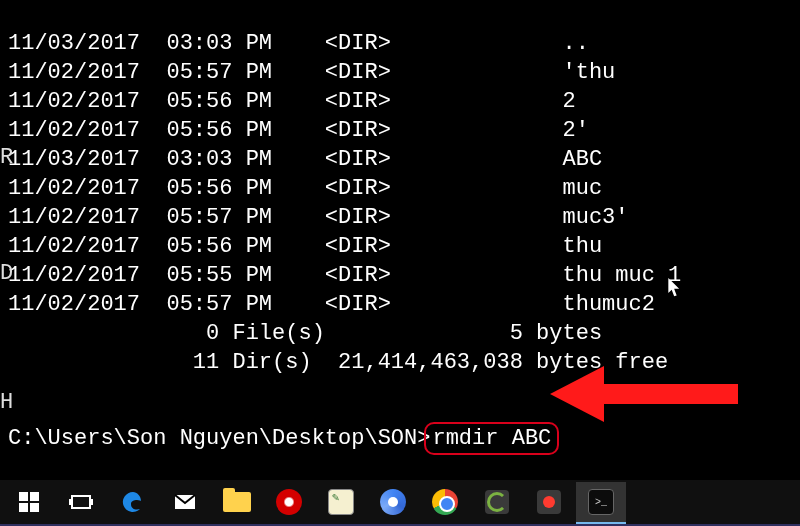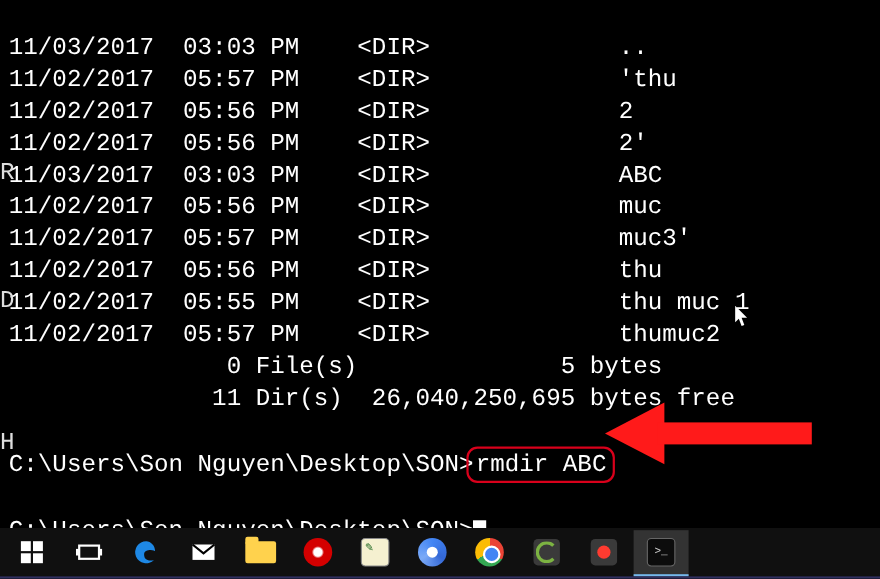--- a/index.html
+++ b/index.html
@@ -1,18 +1,18 @@
 <!DOCTYPE html>
 <html><head>
 <meta charset="utf-8">
 <style>
   html,body{margin:0;padding:0;width:800px;height:526px;background:#000;overflow:hidden;font-family:Consolas,"Courier New",monospace;}
   .terminal{position:absolute;left:0;top:0;width:800px;height:480px;background:#000;color:#fff;font-size:22px;line-height:29px;padding:0 8px 0 8px;box-sizing:border-box;white-space:pre;}
   .row{white-space:pre;}
-  .highlight-box{display:inline-block;border:2px solid #d9001b;border-radius:10px;padding:0 6px;margin:0 -6px;color:#fff;position:relative;}
+  .highlight-box{display:inline-block;border:2px solid #d9001b;border-radius:10px;padding:0 6px;margin:16px -6px;color:#fff;position:relative;}
   .cursor{display:inline-block;width:12px;height:22px;background:#fff;vertical-align:text-bottom;}
   .edge-letter{position:absolute;left:0;color:#ddd;font-size:22px;}
   
   .arrow{position:absolute;left:550px;top:366px;width:200px;height:56px;pointer-events:none;}
   .arrow-body{position:absolute;left:48px;top:18px;width:140px;height:20px;background:#ff1a1a;}
   .arrow-head{position:absolute;left:0;top:0;width:0;height:0;border-top:28px solid transparent;border-bottom:28px solid transparent;border-right:54px solid #ff1a1a;}
   
   .mouse-cursor{position:absolute;left:668px;top:278px;color:#fff;font-size:18px;}
   
   .taskbar{position:absolute;left:0;bottom:0;width:800px;height:46px;background:#101010;display:flex;align-items:center;padding:0 4px;box-sizing:border-box;gap:2px;}
@@ -33,21 +33,21 @@
 <span class="row">11/02/2017  05:57 PM    &lt;DIR&gt;             'thu</span>
 <span class="row">11/02/2017  05:56 PM    &lt;DIR&gt;             2</span>
 <span class="row">11/02/2017  05:56 PM    &lt;DIR&gt;             2'</span>
 <span class="row">11/03/2017  03:03 PM    &lt;DIR&gt;             ABC</span>
 <span class="row">11/02/2017  05:56 PM    &lt;DIR&gt;             muc</span>
 <span class="row">11/02/2017  05:57 PM    &lt;DIR&gt;             muc3'</span>
 <span class="row">11/02/2017  05:56 PM    &lt;DIR&gt;             thu</span>
 <span class="row">11/02/2017  05:55 PM    &lt;DIR&gt;             thu muc 1</span>
 <span class="row">11/02/2017  05:57 PM    &lt;DIR&gt;             thumuc2</span>
 <span class="row">               0 File(s)              5 bytes</span>
-<span class="row">              11 Dir(s)  26,040,250,695 bytes free</span>
+<span class="row">              11 Dir(s)  21,414,463,038 bytes free</span>
 <span class="row"> </span>
 <span class="row"><span>C:\Users\Son Nguyen\Desktop\SON&gt;</span><span class="highlight-box"><span>rmdir ABC</span></span></span>
 <span class="row"> </span>
 <span class="row"><span>C:\Users\Son Nguyen\Desktop\SON&gt;</span><span class="cursor"></span></span>
 </div>
 
 <span class="edge-letter" style="top:145px">R</span>
 <span class="edge-letter" style="top:261px">D</span>
 <span class="edge-letter" style="top:390px">H</span>
 

